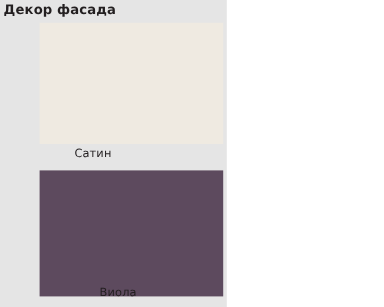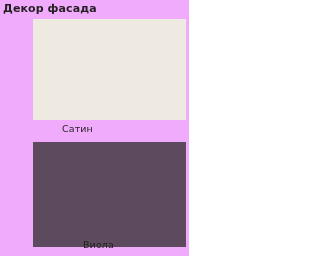--- a/index.html
+++ b/index.html
@@ -66,21 +66,21 @@
     letter-spacing: 0.1px;
     white-space: nowrap;
     margin-left: 44px;
   }
   .caption-satin { top: 123px; }
   .caption-viola { top: 239px; padding-left: 21px; }
 </style>
 </head>
 <body>
 
-<div class="sheet" style="background: #f0abfc;">
+<div class="sheet" style="background: #e5e5e5;">
 
   <div class="page-title">Декор фасада</div>
 
   <div class="swatch swatch-satin" style="background: rgb(239, 234, 225);"></div>
 
   <div class="caption caption-satin">Сатин</div>
 
   <div class="swatch swatch-viola" style="background: rgb(93, 74, 94);"></div>
 
   <div class="caption caption-viola">Виола</div>

